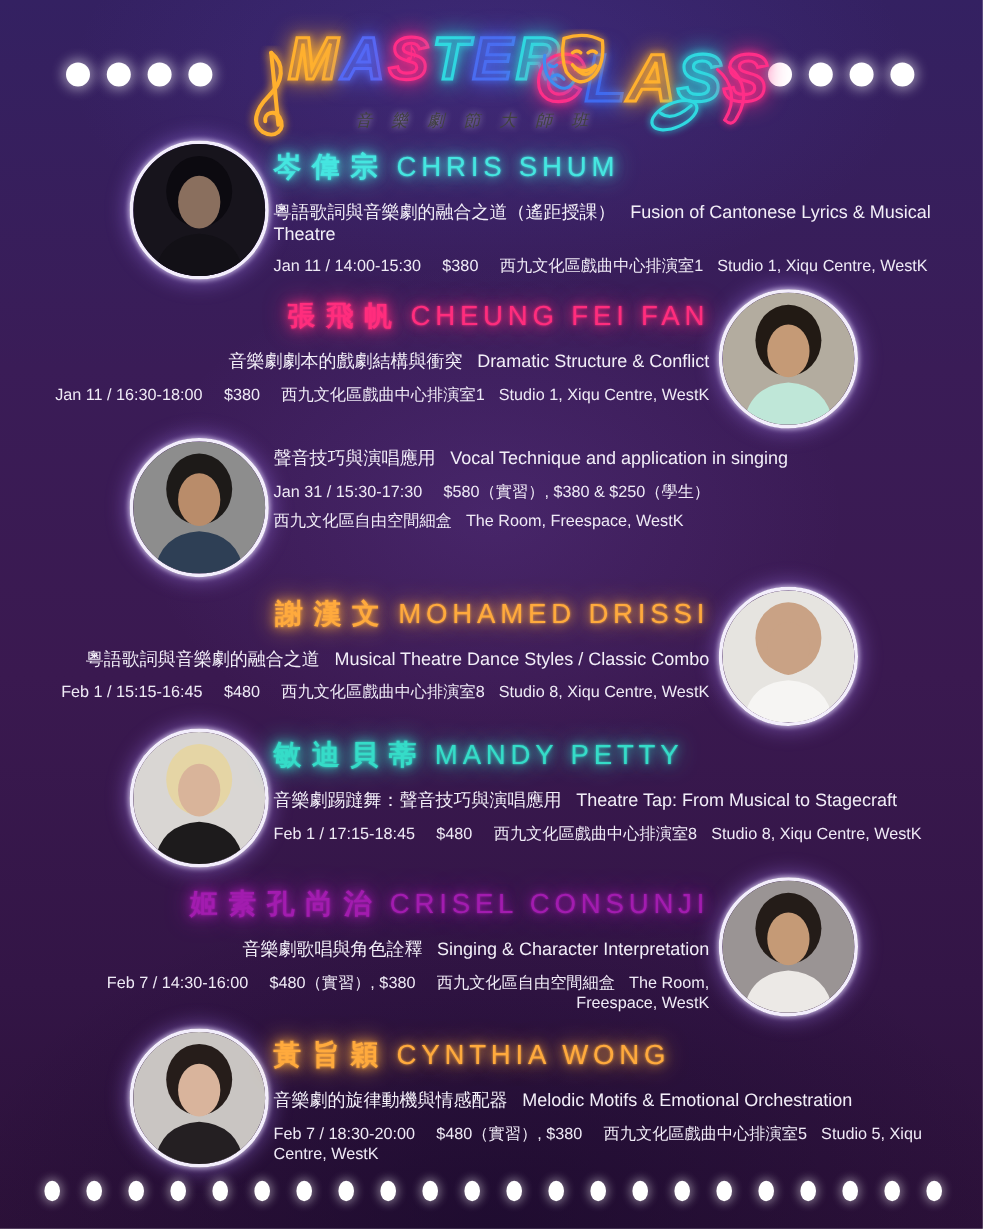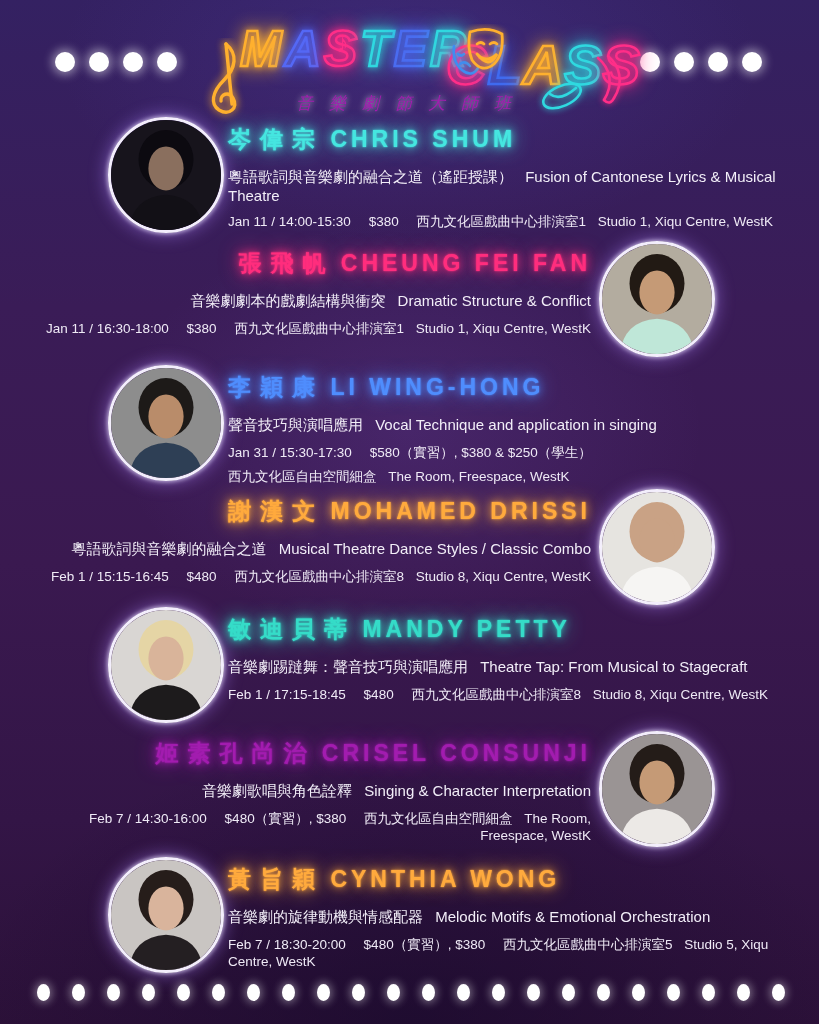--- a/index.html
+++ b/index.html
@@ -30,38 +30,38 @@
     color:transparent;-webkit-text-stroke:2.6px var(--c);
     filter:drop-shadow(0 0 3px var(--c)) drop-shadow(0 0 9px var(--c));
   }
   .t-master{left:40px;top:8px;font-size:50px;letter-spacing:3px;}
   .t-class{left:246px;top:20px;font-size:56px;letter-spacing:1px;}
   .t-note{position:absolute;left:136px;top:16px;font-size:26px;color:#ff2e88;
     text-shadow:0 0 6px #ff2e88,0 0 14px #ff2e88;}
   .t-clef{position:absolute;left:-2px;top:26px;}
   .t-masks{position:absolute;left:248px;top:12px;}
   .t-shoes{position:absolute;left:336px;top:42px;}
-  .subtitle{position:absolute;left:96px;top:80px;font-size:17px;color:#a21caf;
+  .subtitle{position:absolute;left:96px;top:80px;font-size:14px;color:#404040;
     letter-spacing:16px;text-shadow:0 0 6px rgba(255,255,255,.6);white-space:nowrap;}
 
   
   .row{position:absolute;left:0;width:819px;}
   .photo{position:absolute;width:110px;height:110px;border-radius:50%;
     border:3px solid #f3eefc;overflow:hidden;
     box-shadow:0 0 16px 4px rgba(175,135,255,.4),0 0 4px 1px rgba(255,255,255,.7);}
   .photo svg{display:block;width:100%;height:100%;}
   .row.left .photo{left:108px;top:5px;}
   .row.right .photo{left:599px;top:5px;}
   .info{position:absolute;top:0;}
   .row.left .info{left:228px;right:24px;text-align:left;}
   .row.right .info{left:40px;right:228px;text-align:right;}
   .name{margin:12px 0 0 0;font-size:23px;white-space:nowrap;
     text-shadow:0 0 2px currentColor,0 0 9px currentColor,0 0 20px currentColor;}
   .name .zh{font-weight:bold;letter-spacing:9px;font-family:"DejaVu Sans","Liberation Sans",sans-serif;text-align:right;}
-  .name .en{font-weight:bold;letter-spacing:4px;}
+  .name .en{font-weight:normal;letter-spacing:4px;}
   .desc{margin:13px 0 0 0;font-size:15px;color:#f2eef8;}
   .desc .en-part{margin-left:8px;}
   .details{margin:9px 0 0 0;font-size:13.5px;color:#efeaf6;}
   .details .seg{margin-left:14px;}
   .details .seg:first-child{margin-left:0;}
   .details .seg.venue-en{margin-left:8px;}
   .details.second-line{margin-top:6px;}
 </style>
 </head>
 <body>
@@ -171,24 +171,20 @@
   <section class="row left" style="top:360px;height:122px">
     <div class="photo">
       <svg viewBox="0 0 100 100">
         <rect width="100" height="100" style="fill: rgb(141, 141, 141);"></rect>
         <ellipse cx="50" cy="36" rx="25" ry="27" style="fill: rgb(29, 26, 24);"></ellipse>
         <ellipse cx="50" cy="44" rx="16" ry="20" style="fill: rgb(185, 140, 106);"></ellipse>
         <path d="M16,100 Q20,70 50,68 Q80,70 84,100 Z" style="fill: rgb(46, 63, 85);"></path>
       </svg>
     </div>
     <div class="info">
-      <h2 class="name" style="color: rgb(79, 141, 253);">
-        <span class="zh">李穎康</span>
-        <span class="en">LI WING-HONG</span>
-      </h2>
       <p class="desc">
         <span>聲音技巧與演唱應用</span>
         <span class="en-part">Vocal Technique and application in singing</span>
       </p>
       <p class="details">
         <span class="seg">Jan 31 / 15:30-17:30</span>
         <span class="seg">$580（實習）, $380  &amp;  $250（學生）</span>
       </p>
       <p class="details second-line">
         <span class="seg">西九文化區自由空間細盒</span>

